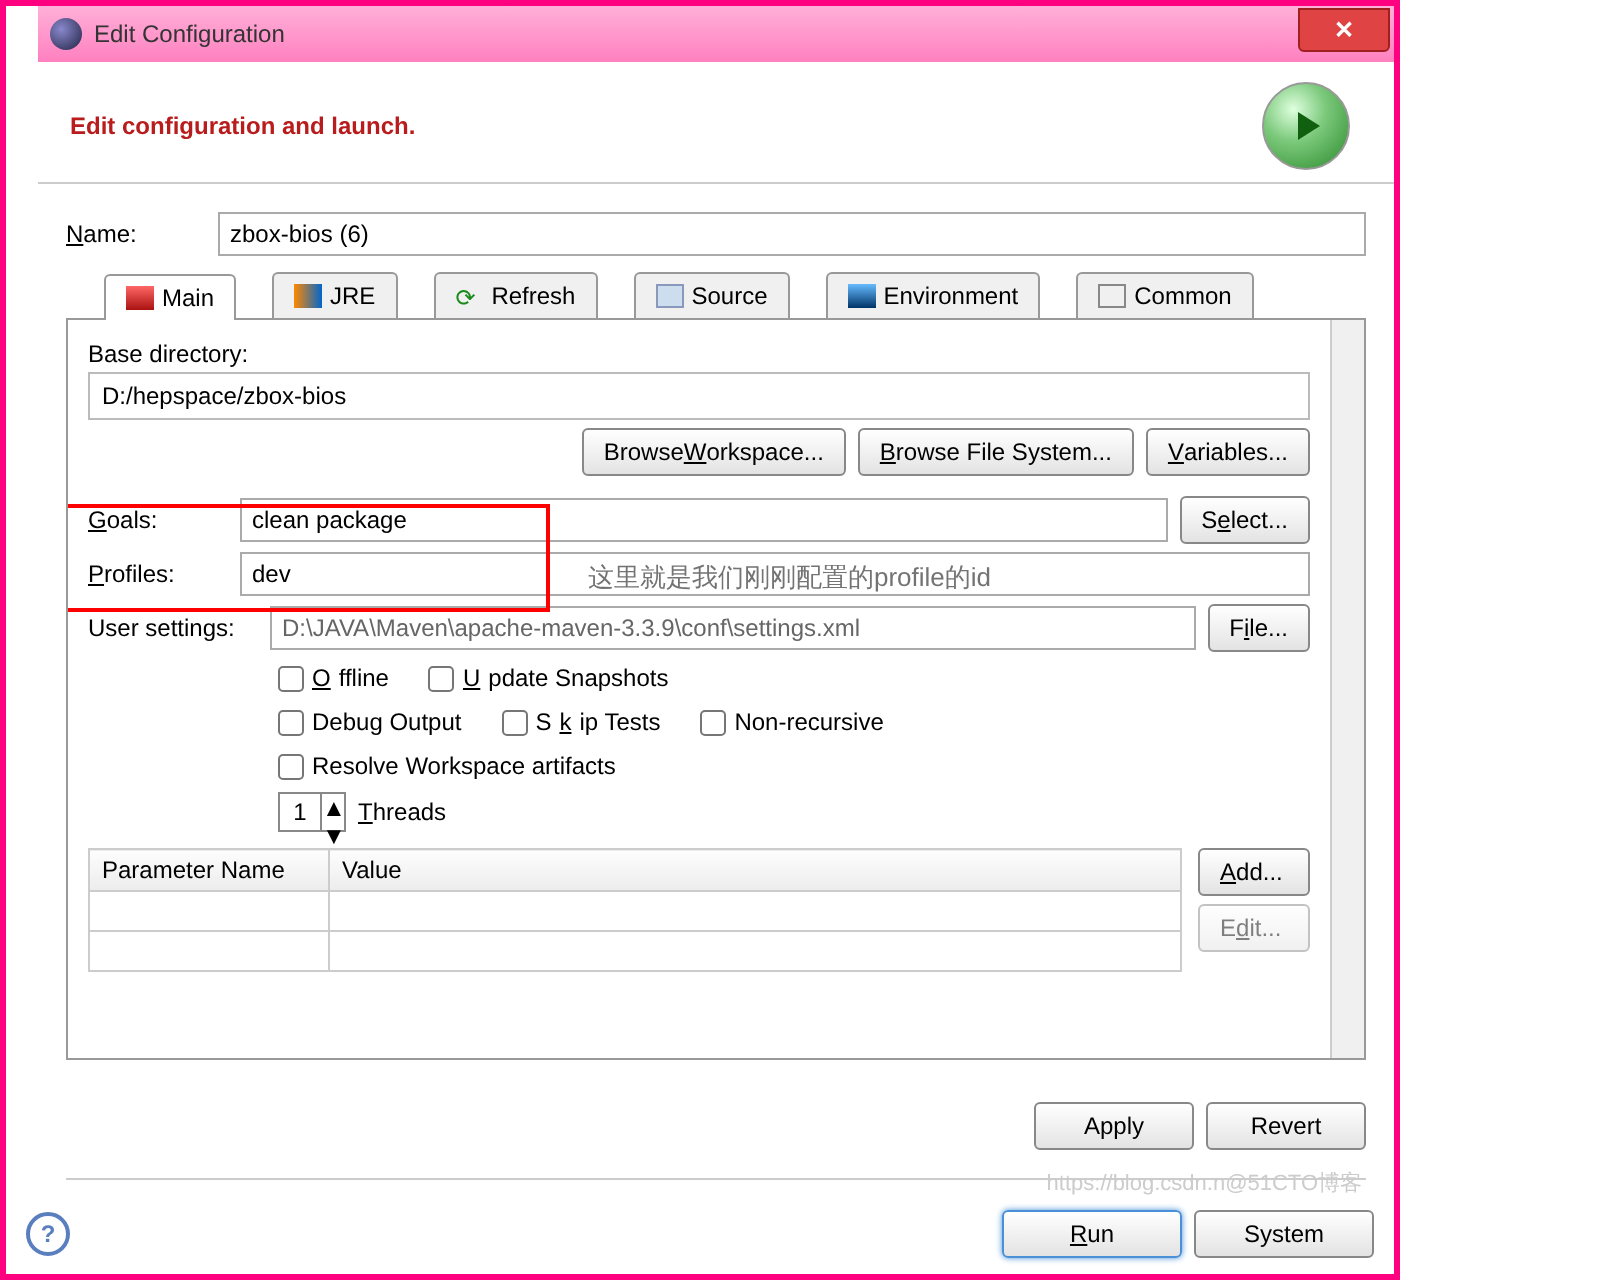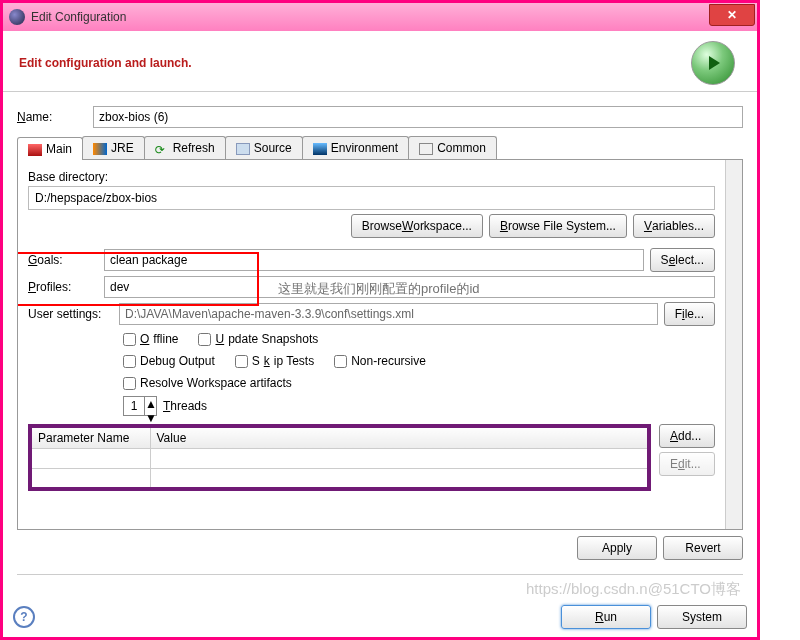--- a/index.html
+++ b/index.html
@@ -1,61 +1,61 @@
 <!DOCTYPE html>
 <html><head>
 <meta charset="utf-8">
 <style>
   * { box-sizing: border-box; font-family: "Segoe UI", Tahoma, sans-serif; font-size: 12px; }
   body { margin: 0; background: #fff; }
-  .frame { width: 760px; height: 640px; border: 3px solid #ff0080; position: relative; background: #fff; }
+  .frame { width: 700px; height: 640px; border: 3px solid #ff0080; position: relative; background: #fff; padding-left: 16px; }
   .titlebar { height: 28px; background: linear-gradient(#ffb0d8, #ff80c0); display: flex; align-items: center; padding: 0 2px 0 6px; color: #333; }
   .titlebar .sys-icon { width: 16px; height: 16px; border-radius: 50%; background: radial-gradient(circle at 35% 35%, #88c, #224); margin-right: 6px; }
   .titlebar .title { flex: 1; }
   .closebtn { width: 46px; height: 22px; margin-top:-4px; background: #e04343; border: 1px solid #a02020; border-radius: 0 0 3px 3px; color: #fff; display:flex; align-items:center; justify-content:center; font-weight:bold; }
   .header { padding: 10px 16px 6px; display:flex; align-items:center; justify-content:space-between; border-bottom: 1px solid #ccc; }
   .header .subtitle { font-weight: bold; color:#b91c1c; }
   .run-orb { width: 44px; height: 44px; border-radius: 50%; background: radial-gradient(circle at 35% 30%, #dfffdf, #7cc97c 40%, #2a8a2a); border:1px solid #999; display:flex; align-items:center; justify-content:center; margin-right:6px; }
   .run-orb svg { display:block; }
   .content { padding: 10px 14px 4px; }
   .row { display:flex; align-items:center; gap:6px; margin:4px 0; }
   .row label.fld { width: 70px; text-align:left; }
   input.text { flex:1; height:22px; border:1px solid #aaa; padding:0 5px; background:#fff; }
   input.text.ro { color:#666; }
   .ul { text-decoration: underline; }
   .tabs { display:flex; border-bottom:1px solid #999; margin-top:8px; }
-  .tab { padding:4px 10px; border:1px solid #999; border-bottom:none; margin-right:-1px; background:#f0f0f0; border-radius:3px 3px 0 0; display:flex; align-items:flex-end; gap:4px; cursor:pointer; }
+  .tab { padding:4px 10px; border:1px solid #999; border-bottom:none; margin-right:-1px; background:#f0f0f0; border-radius:3px 3px 0 0; display:flex; align-items:center; gap:4px; cursor:pointer;margin-left:19px; }
   .tab.active { background:#fff; position:relative; top:1px; }
   .tab .ticon { width:14px; height:12px; display:inline-block; }
   .tabbody { border:1px solid #999; border-top:none; padding:10px 10px; height:370px; overflow:hidden; position:relative; }
   .scrollbar { position:absolute; right:0; top:0; bottom:0; width:17px; background:#f0f0f0; border-left:1px solid #ccc; }
   .inner { margin-right:17px; }
   .btn { height:24px; padding:0 10px; border:1px solid #888; background:linear-gradient(#fff,#e3e3e3); border-radius:3px; cursor:pointer; display:inline-flex; align-items:center; }
   .btn.primary { border:1px solid #4a90d9; box-shadow:0 0 3px #4a90d9; }
   .right { margin-left:auto; display:flex; gap:6px; }
   .basedir { padding:4px 6px; border:1px solid #bbb; background:#fff; margin-top:2px; }
   .checks { display:flex; flex-wrap:wrap; gap:4px 20px; padding-left:95px; margin:6px 0; }
   .chk { display:flex; align-items:center; gap:4px; }
   .chk input { margin:0; }
   .threads { padding-left:95px; display:flex; align-items:center; gap:6px; margin:4px 0 8px; }
   .spin { width:34px; height:20px; border:1px solid #888; display:inline-flex; }
   .spin .v { flex:1; display:flex; align-items:center; justify-content:center; }
   .spin .arrows { width:12px; border-left:1px solid #888; font-size:7px; display:flex; flex-direction:column; }
   .spin .arrows span { flex:1; text-align:center; }
-  table.params { width:100%; border:4px solid #701a75; border-collapse:collapse; }
+  table.params { width:100%; border:1px solid #701a75; border-collapse:collapse; }
   table.params th, table.params td { border:1px solid #ccc; padding:3px 6px; text-align:left; font-weight:normal; background:#fff; height:20px; }
   table.params th { background:linear-gradient(#fdfdfd,#ececec); }
   .paramrow { display:flex; gap:8px; }
   .paramrow .tablewrap { flex:1; }
   .paramrow .sidebtns { display:flex; flex-direction:column; gap:4px; width:56px; }
   .annot { color:#737373; font-size:13px; }
   .redbox { position:absolute; border:2px solid #ff0000; pointer-events:none; }
   .footer { position:absolute; left:10px; right:10px; bottom:8px; display:flex; align-items:center; gap:8px; }
   .help { width:22px; height:22px; border:2px solid #5a7fbf; border-radius:50%; color:#5a7fbf; display:flex; align-items:center; justify-content:center; font-weight:bold; }
-  .watermark { position:absolute; right:16px; bottom:38px; color:#ccc; font-size:15px; }
+  .watermark { position:absolute; right:16px; bottom:38px; color:#ccc; font-size:11px; }
   .sep { border-top:1px solid #ccc; margin:8px 0; }
 </style>
 </head>
 <body>
 
 <div class="frame">
   <div class="titlebar">
     <span class="sys-icon"></span>
     <span class="title">Edit Configuration</span>
     <div class="closebtn">✕</div>
@@ -186,21 +186,21 @@
           <div class="sidebtns">
             <button class="btn"><span class="ul">A</span>dd...</button>
             <button class="btn" style="opacity:.5">E<span class="ul">d</span>it...</button>
           </div>
         </div>
       </div>
 
       <div class="redbox" style="left:-3px; top:92px; width:244px; height:54px"></div>
     </div>
 
-    <div class="row" style="margin-top:6px">
+    <div class="row" style="margin-top:21px">
         <div class="right">
       <button class="btn" style="width:80px;justify-content:center">Apply</button>
       <button class="btn" style="width:80px;justify-content:center">Revert</button>
     </div>
       </div>
   </div>
 
   <div class="sep" style="margin:6px 14px"></div>
 
   <div class="footer">

